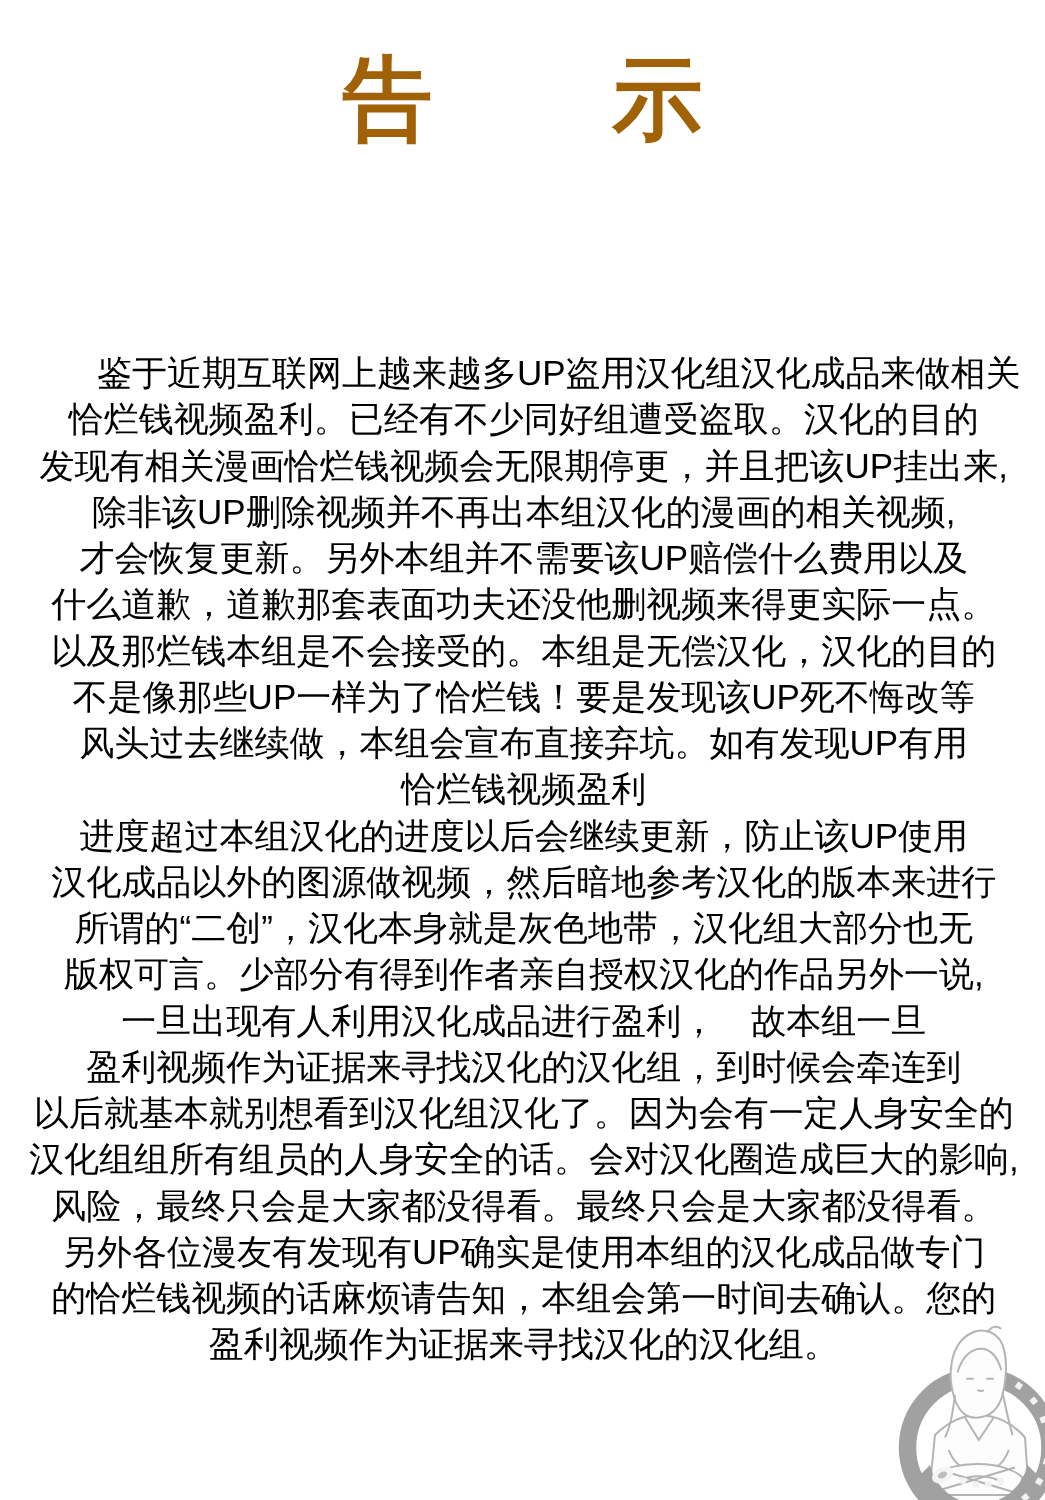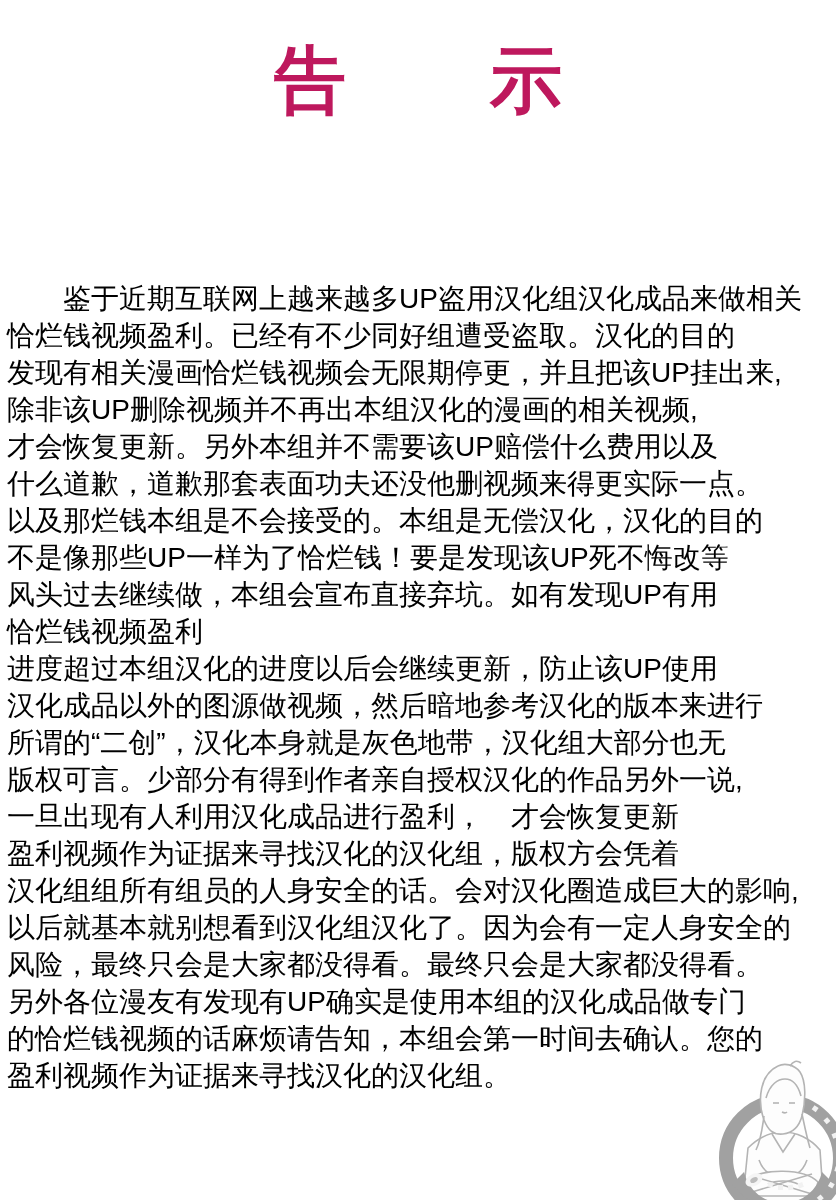--- a/index.html
+++ b/index.html
@@ -13,33 +13,34 @@
   }
   .page { position: absolute; inset: 0; width: 836px; height: 1200px; overflow: hidden; }
   .title {
     position: absolute;
     top: 44px; left: 0; width: 836px;
     text-align: center;
     font-size: 72px;
     font-weight: 900;
     line-height: 1.0;
     white-space: pre;
-    color: #be185d;
+    color: #a16207;
     z-index: 2;
     margin: 0;
   }
   .body-text {
     position: absolute;
     top: 280px; left: 7px; width: 824px;
     font-size: 28px;
     line-height: 37px;
     font-weight: 500;
     letter-spacing: 0px;
     color: #000000;
     z-index: 2;
+    text-align: center;
   }
   .line { white-space: pre; }
   .seal {
     position: absolute;
     left: 702px; top: 1056px;
     width: 160px; height: 160px;
     z-index: 1;
   }
 </style>
 </head>
@@ -57,24 +58,24 @@
     <div class="line">才会恢复更新。另外本组并不需要该UP赔偿什么费用以及</div>
     <div class="line">什么道歉，道歉那套表面功夫还没他删视频来得更实际一点。</div>
     <div class="line">以及那烂钱本组是不会接受的。本组是无偿汉化，汉化的目的</div>
     <div class="line">不是像那些UP一样为了恰烂钱！要是发现该UP死不悔改等</div>
     <div class="line">风头过去继续做，本组会宣布直接弃坑。如有发现UP有用</div>
     <div class="line">恰烂钱视频盈利</div>
     <div class="line">进度超过本组汉化的进度以后会继续更新，防止该UP使用</div>
     <div class="line">汉化成品以外的图源做视频，然后暗地参考汉化的版本来进行</div>
     <div class="line">所谓的“二创”，汉化本身就是灰色地带，汉化组大部分也无</div>
     <div class="line">版权可言。少部分有得到作者亲自授权汉化的作品另外一说,</div>
-    <div class="line">一旦出现有人利用汉化成品进行盈利，　才会恢复更新</div>
-    <div class="line">盈利视频作为证据来寻找汉化的汉化组，版权方会凭着</div>
+    <div class="line">一旦出现有人利用汉化成品进行盈利，　故本组一旦</div>
+    <div class="line">盈利视频作为证据来寻找汉化的汉化组，到时候会牵连到</div>
+    <div class="line">以后就基本就别想看到汉化组汉化了。因为会有一定人身安全的</div>
     <div class="line">汉化组组所有组员的人身安全的话。会对汉化圈造成巨大的影响,</div>
-    <div class="line">以后就基本就别想看到汉化组汉化了。因为会有一定人身安全的</div>
     <div class="line">风险，最终只会是大家都没得看。最终只会是大家都没得看。</div>
     <div class="line">另外各位漫友有发现有UP确实是使用本组的汉化成品做专门</div>
     <div class="line">的恰烂钱视频的话麻烦请告知，本组会第一时间去确认。您的</div>
     <div class="line">盈利视频作为证据来寻找汉化的汉化组。</div>
   </div>
 
   <div class="seal">
     <svg width="160" height="160" viewBox="0 0 160 160" xmlns="http://www.w3.org/2000/svg">
       <defs>
         <clipPath id="innerCircle">

